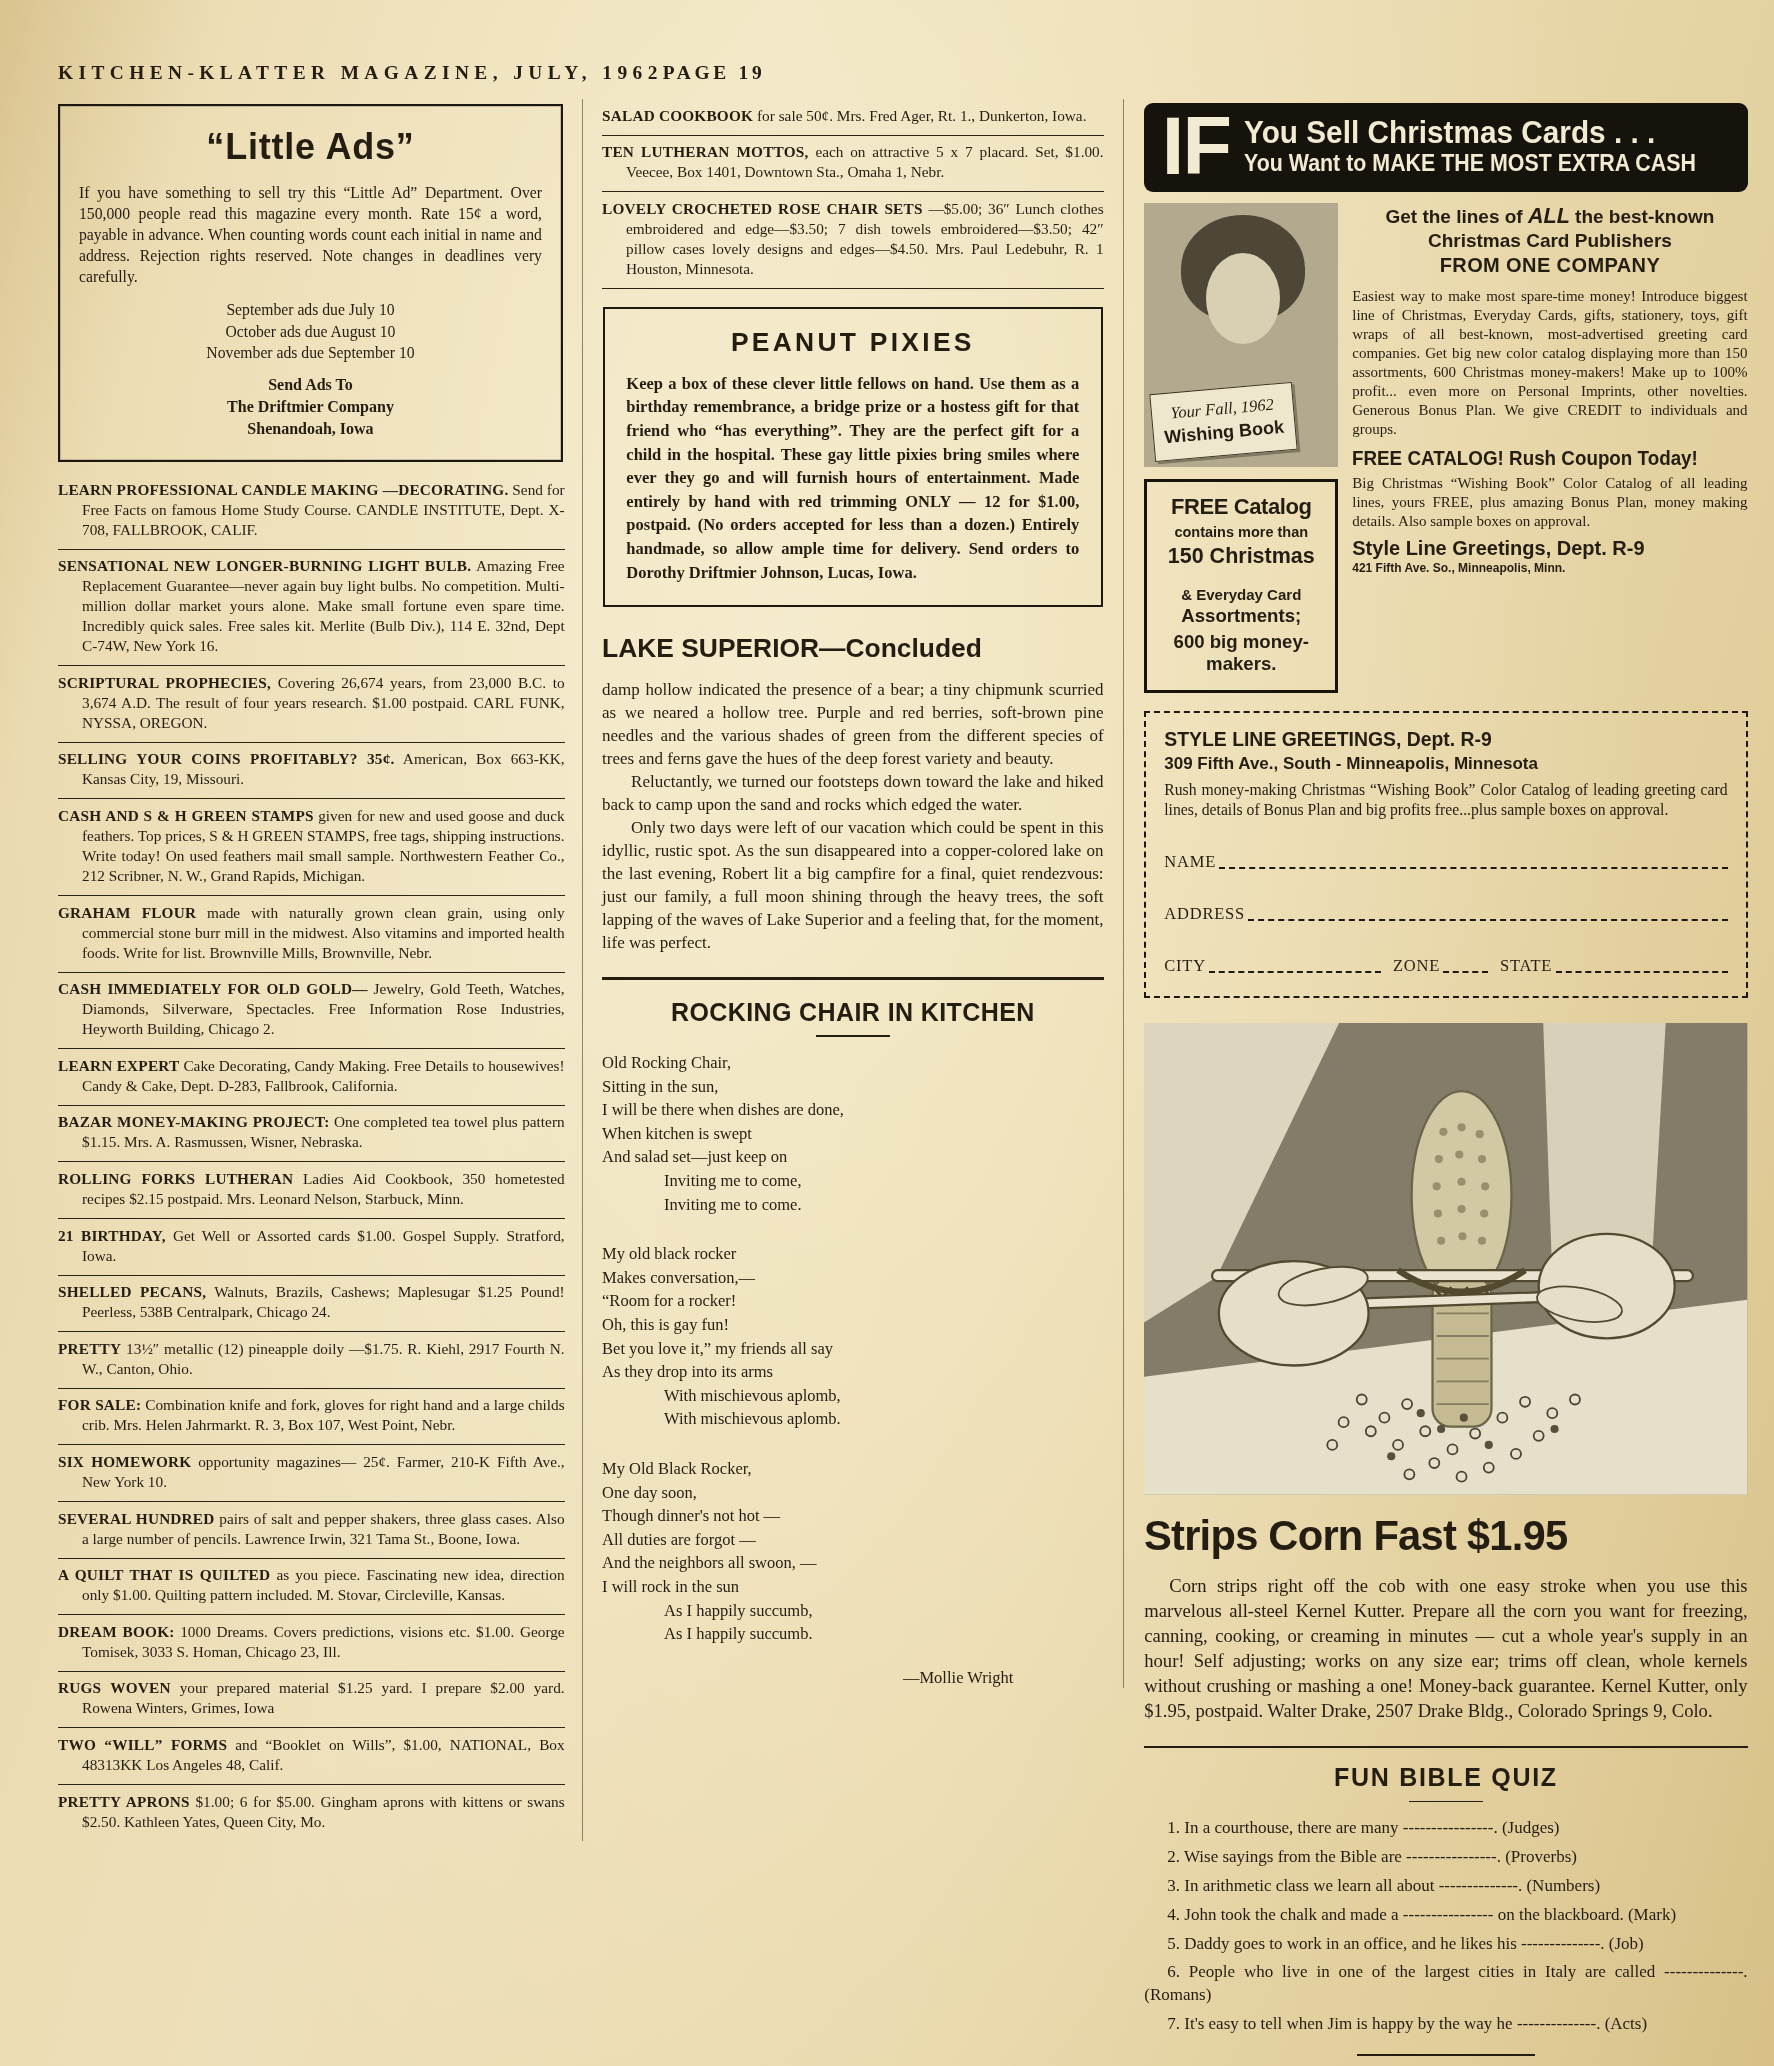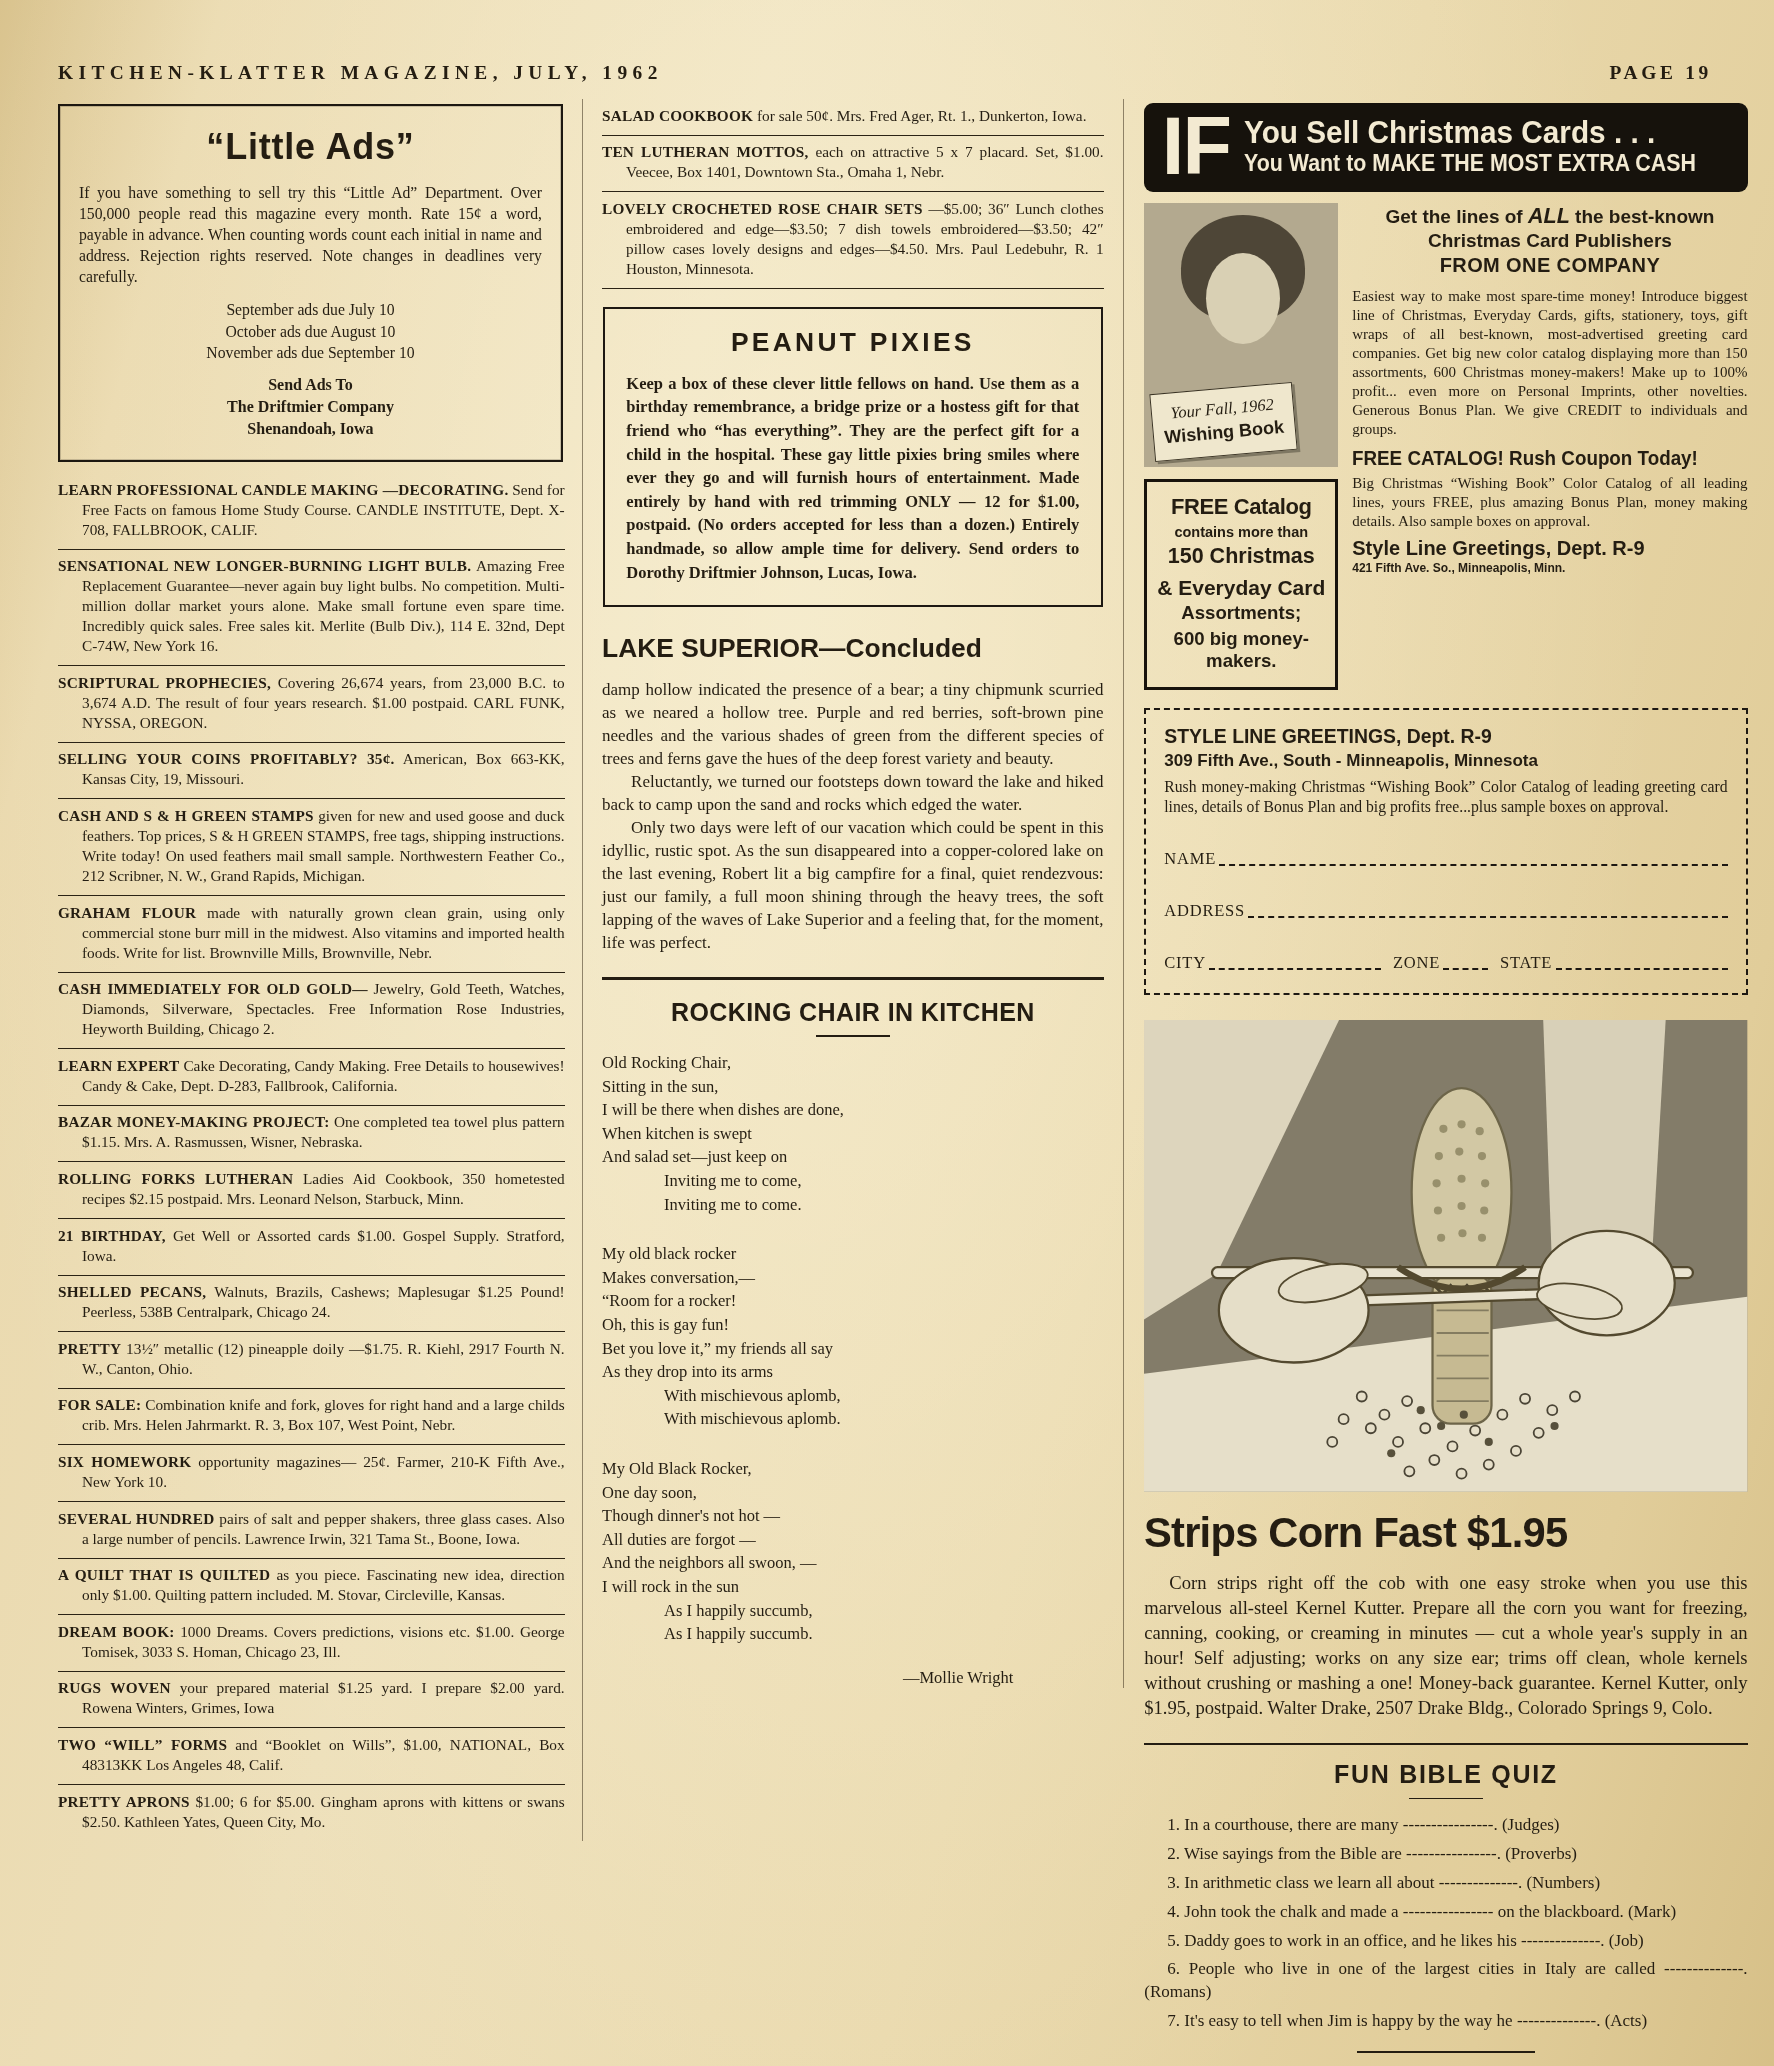--- a/index.html
+++ b/index.html
@@ -5,21 +5,21 @@
   html,body{margin:0;padding:0;}
   body{
     width:1774px; min-height:2582px; position:relative; overflow:hidden;
     color:#241d12;
     font-family:"Liberation Serif","DejaVu Serif",serif;
     background:
       radial-gradient(ellipse at 45% 25%, rgba(255,250,228,.5), rgba(255,250,228,0) 62%),
       linear-gradient(105deg,#d9c38e 0%,#ead9ae 9%,#eddfb9 32%,#e9d8ab 58%,#e1cd9a 82%,#d2ba80 100%);
   }
   .page-header{
-    display:flex; justify-content:space-between; align-items:baseline;
+    display:flex; justify-content:flex-start; align-items:baseline;
     padding:62px 62px 15px 58px;
     font-weight:bold; font-size:19.4px; letter-spacing:5.4px; white-space:nowrap;
   }
   .page-header .pageno{letter-spacing:3.7px;}
   .cols{display:flex; align-items:flex-start; padding:0 26.4px 50px 58px;}
   .col{box-sizing:border-box;}
   .col-left{width:572px; padding-right:17.4px; border-right:1.2px solid rgba(62,50,30,.55);}
   .col-mid{width:587px; padding:0 19px; border-right:1.2px solid rgba(62,50,30,.55);}
   .col-right{flex:1; padding-left:20.7px;}
 
@@ -112,21 +112,21 @@
   }
   .wish-card .script{font-style:italic; font-size:16.5px; line-height:1.1;}
   .wish-card .wbook{font-family:"Liberation Sans","DejaVu Sans",sans-serif; font-weight:bold; font-size:18px; margin-top:4.1px;}
   .free-box{
     border:3.3px solid #18130c; margin-top:12.4px; padding:12.4px 8.3px 15px; text-align:center;
     font-family:"Liberation Sans","DejaVu Sans",sans-serif; font-weight:bold;
   }
   .free-box .f1{font-size:22px; letter-spacing:-0.4px;}
   .free-box .f2{font-size:14.5px; margin-top:3.3px;}
   .free-box .f3{font-size:21.5px; margin-top:4.1px;}
-  .free-box .f4{font-size:21px; margin-top:7px;}
+  .free-box .f4{font-size:15px; margin-top:17px;}
   .free-box .f5{font-size:18.6px; margin-top:2.5px;}
   .free-box .f6{font-size:18.6px; margin-top:4.1px;}
   .xmas-right{flex:1;}
   .getlines{
     text-align:center; font-family:"Liberation Sans","DejaVu Sans",sans-serif;
     font-weight:bold; line-height:1.25; margin-bottom:9px;
   }
   .getlines .g1{font-size:19px;}
   .getlines .g1 i{font-size:21.5px;}
   .getlines .g2{font-size:19px;}

